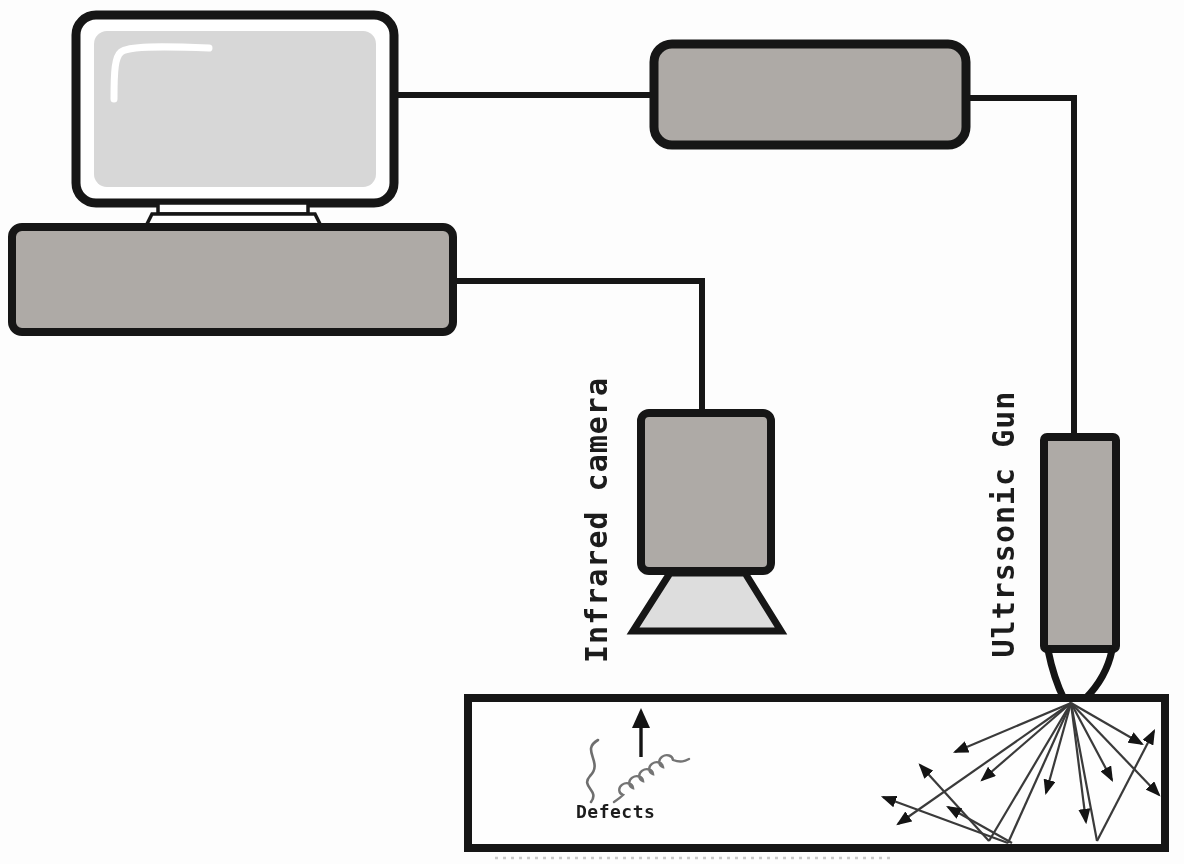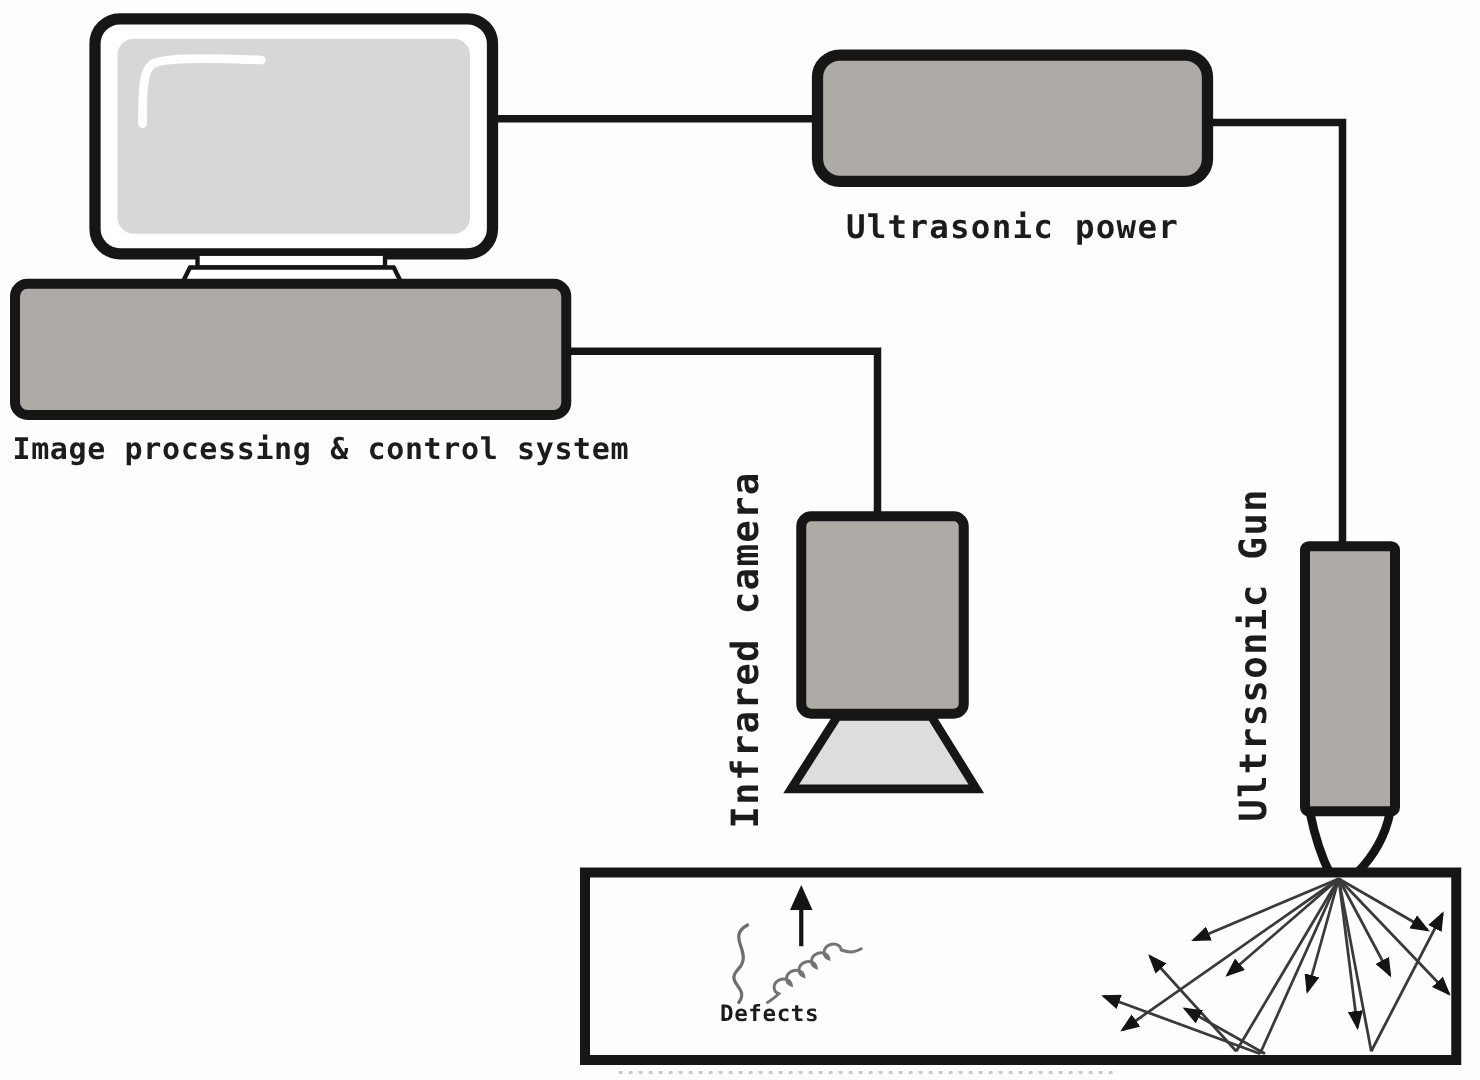--- a/index.html
+++ b/index.html
@@ -93,23 +93,21 @@
       <path d="M 598,740 C 580,750 604,762 590,776 C 580,787 600,790 591,802" fill="none" stroke="#6e6e6e" stroke-width="2.6" stroke-linecap="round"></path>
       <path d="M 614,802 C 617,800 620,798 623,795
                a 7,6 -20 1 1 10,-7 a 7,6 -20 1 1 10,-7 a 7,6 -20 1 1 10,-7
                a 7,6 -20 1 1 10,-7 a 7,6 -20 1 1 10,-7
                C 681,763 685,761 689,759" fill="none" stroke="#747474" stroke-width="2.4" stroke-linecap="round"></path>
     </g>
 
     <line x1="495" y1="858" x2="890" y2="858" stroke="#c9c9c9" stroke-width="2.5" stroke-dasharray="3 5"></line>
   </svg>
 
-  <div class="lbl lbl-image-processing">Image processing &amp; control system</div>
 
-  <div class="lbl lbl-ultrasonic-power">Ultrasonic power</div>
 
   <div class="lbl lbl-vert lbl-infrared-camera">Infrared camera</div>
 
   <div class="lbl lbl-vert lbl-ultrasonic-gun">Ultrssonic Gun</div>
 
   <div class="lbl lbl-defects">Defects</div>
 
 </div>
 
 </body></html>

